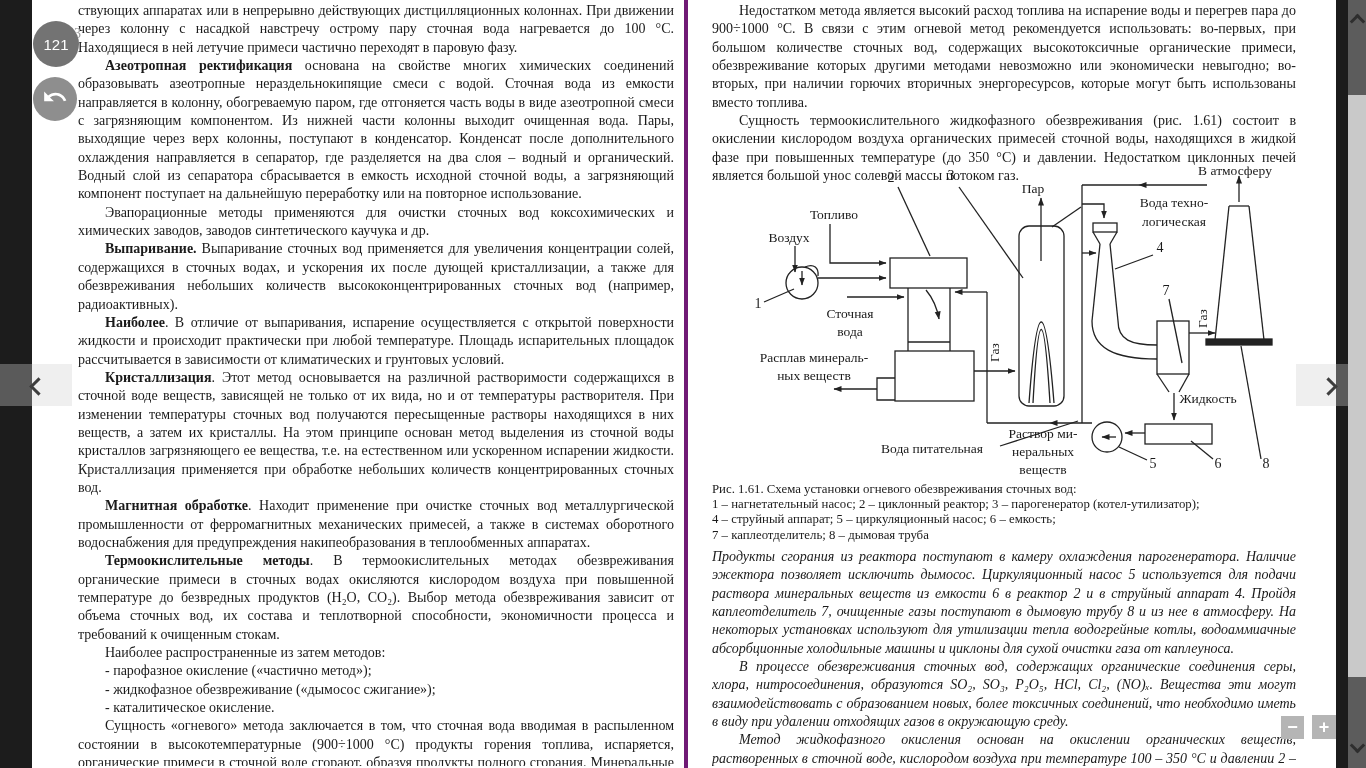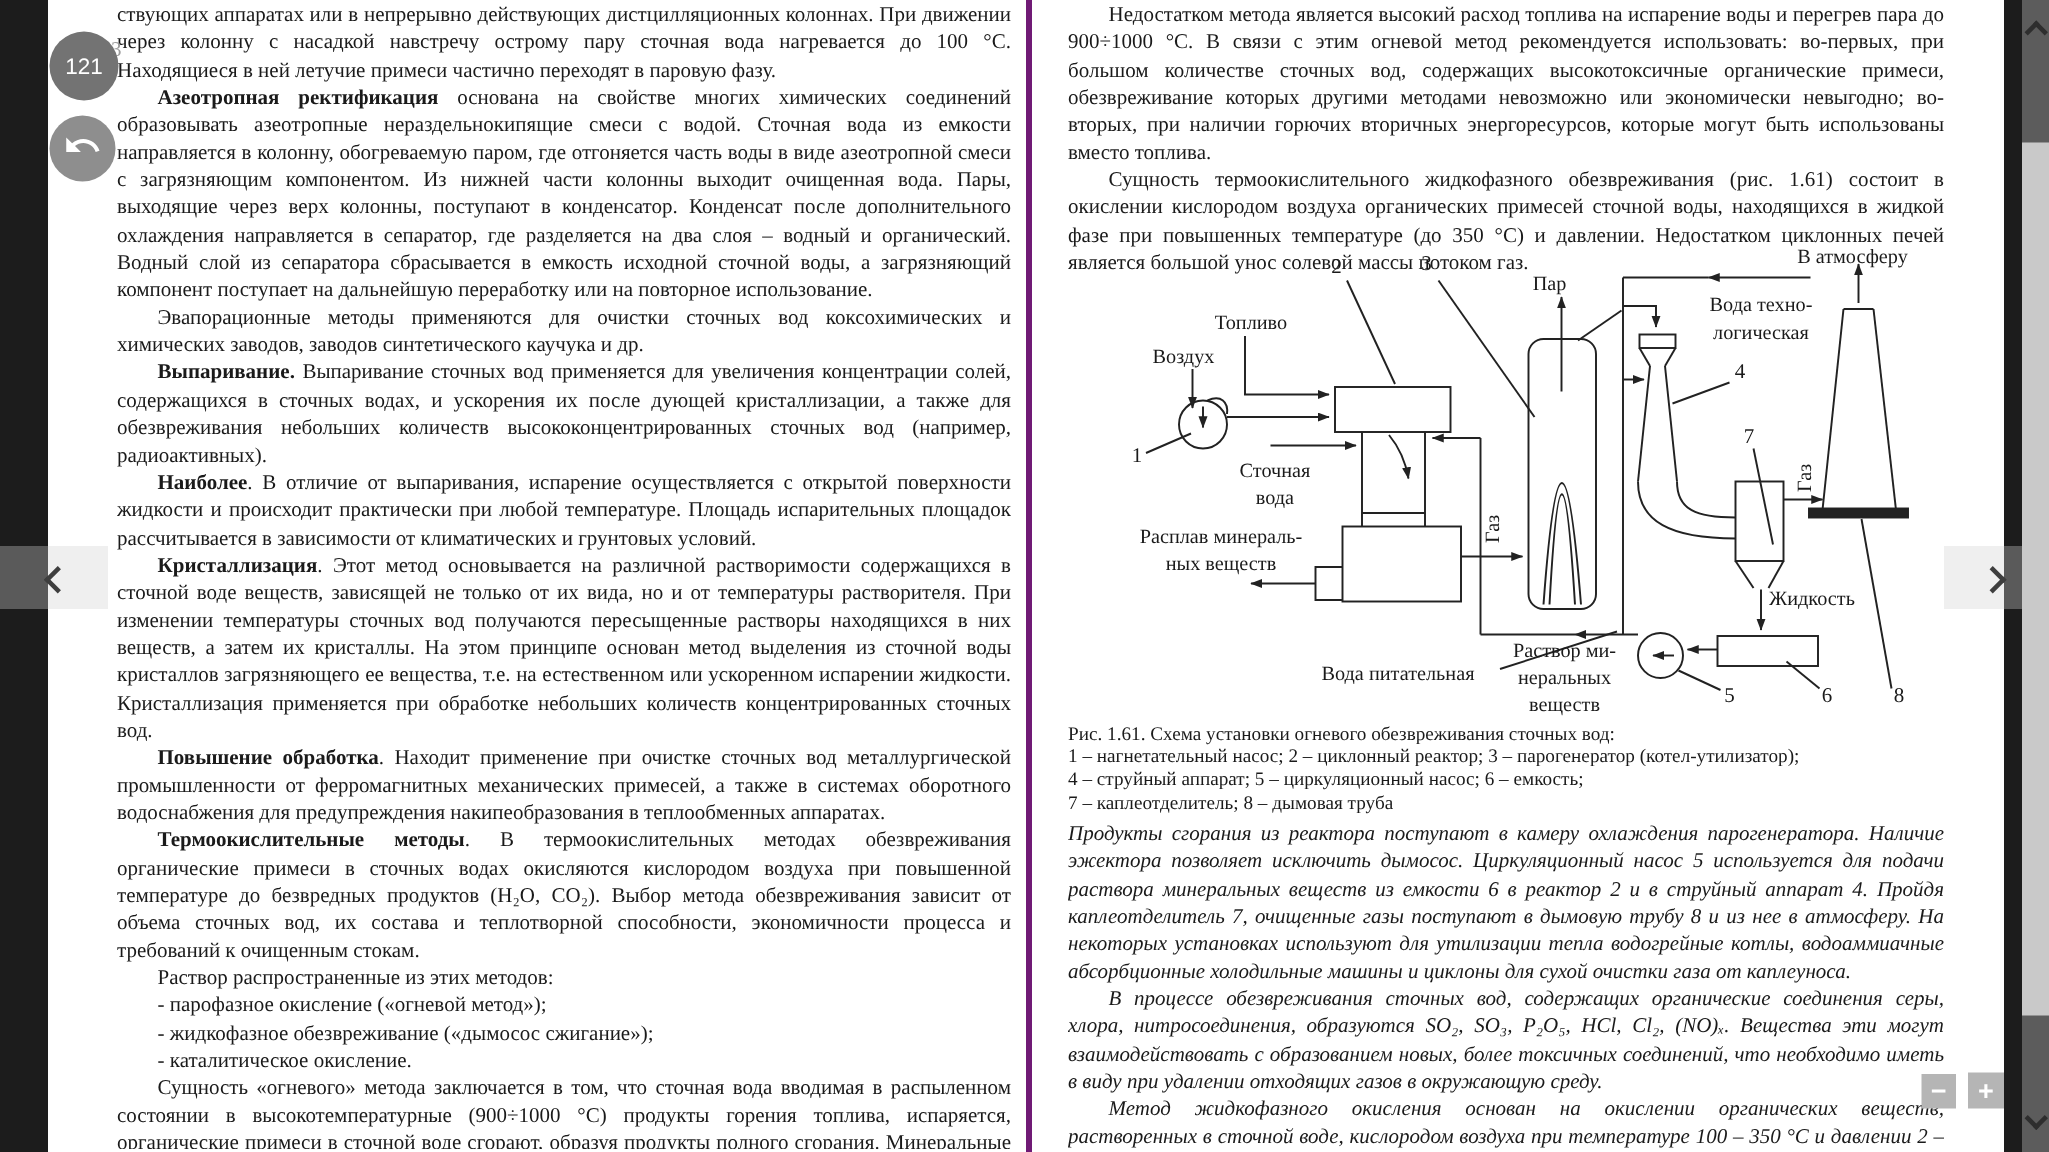--- a/index.html
+++ b/index.html
@@ -56,24 +56,24 @@
 
 <div class="page page-left">
   <div class="printed-page-number">263</div>
   <div class="text-block">
     <p class="para noindent"><span>ствующих аппаратах или в непрерывно действующих дистцилляционных колоннах. При движении через колонну с насадкой навстречу острому пару сточная вода нагревается до 100 °С. Находящиеся в ней летучие примеси частично переходят в паровую фазу.</span></p>
     <p class="para"><b>Азеотропная ректификация</b><span> основана на свойстве многих химических соединений образовывать азеотропные нераздельнокипящие смеси с водой. Сточная вода из емкости направляется в колонну, обогреваемую паром, где отгоняется часть воды в виде азеотропной смеси с загрязняющим компонентом. Из нижней части колонны выходит очищенная вода. Пары, выходящие через верх колонны, поступают в конденсатор. Конденсат после дополнительного охлаждения направляется в сепаратор, где разделяется на два слоя – водный и органический. Водный слой из сепаратора сбрасывается в емкость исходной сточной воды, а загрязняющий компонент поступает на дальнейшую переработку или на повторное использование.</span></p>
     <p class="para"><span>Эвапорационные методы применяются для очистки сточных вод коксохимических и химических заводов, заводов синтетического каучука и др.</span></p>
     <p class="para"><b>Выпаривание.</b><span> Выпаривание сточных вод применяется для увеличения концентрации солей, содержащихся в сточных водах, и ускорения их после дующей кристаллизации, а также для обезвреживания небольших количеств высококонцентрированных сточных вод (например, радиоактивных).</span></p>
     <p class="para"><b>Наиболее</b><span>. В отличие от выпаривания, испарение осуществляется с открытой поверхности жидкости и происходит практически при любой температуре. Площадь испарительных площадок рассчитывается в зависимости от климатических и грунтовых условий.</span></p>
     <p class="para"><b>Кристаллизация</b><span>. Этот метод основывается на различной растворимости содержащихся в сточной воде веществ, зависящей не только от их вида, но и от температуры растворителя. При изменении температуры сточных вод получаются пересыщенные растворы находящихся в них веществ, а затем их кристаллы. На этом принципе основан метод выделения из сточной воды кристаллов загрязняющего ее вещества, т.е. на естественном или ускоренном испарении жидкости. Кристаллизация применяется при обработке небольших количеств концентрированных сточных вод.</span></p>
-    <p class="para"><b>Повышение обработка</b><span>. Находит применение при очистке сточных вод металлургической промышленности от ферромагнитных механических примесей, а также в системах оборотного водоснабжения для предупреждения накипеобразования в теплообменных аппаратах.</span></p>
+    <p class="para"><b>Магнитная обработке</b><span>. Находит применение при очистке сточных вод металлургической промышленности от ферромагнитных механических примесей, а также в системах оборотного водоснабжения для предупреждения накипеобразования в теплообменных аппаратах.</span></p>
     <p class="para"><b>Термоокислительные методы</b><span>. В термоокислительных методах обезвреживания органические примеси в сточных водах окисляются кислородом воздуха при повышенной температуре до безвредных продуктов (Н₂О, СО₂). Выбор метода обезвреживания зависит от объема сточных вод, их состава и теплотворной способности, экономичности процесса и требований к очищенным стокам.</span></p>
-    <p class="para"><span>Раствор распространенные из этих методов:</span></p>
-    <p class="para"><span>- парофазное окисление («огневой метод»);</span></p>
+    <p class="para"><span>Наиболее распространенные из затем методов:</span></p>
+    <p class="para"><span>- парофазное окисление («частично метод»);</span></p>
     <p class="para"><span>- жидкофазное обезвреживание («дымосос сжигание»);</span></p>
     <p class="para"><span>- каталитическое окисление.</span></p>
     <p class="para"><span>Сущность «огневого» метода заключается в том, что сточная вода вводимая в распыленном состоянии в высокотемпературные (900÷1000 °С) продукты горения топлива, испаряется, органические примеси в сточной воде сгорают, образуя продукты полного сгорания. Минеральные примеси образ уют при этом твердые или расплавленные частицы, которые выводятся из рабочей камеры печи или уносятся с дымовыми газами.</span></p>
 
   </div>
 </div>
 
 <div class="page page-right">
   <div class="text-block rp-top">
     <p class="para"><span>Недостатком метода является высокий расход топлива на испарение воды и перегрев пара до 900÷1000 °С. В связи с этим огневой метод рекомендуется использовать: во-первых, при большом количестве сточных вод, содержащих высокотоксичные органические примеси, обезвреживание которых другими методами невозможно или экономически невыгодно; во-вторых, при наличии горючих вторичных энергоресурсов, которые могут быть использованы вместо топлива.</span></p>

